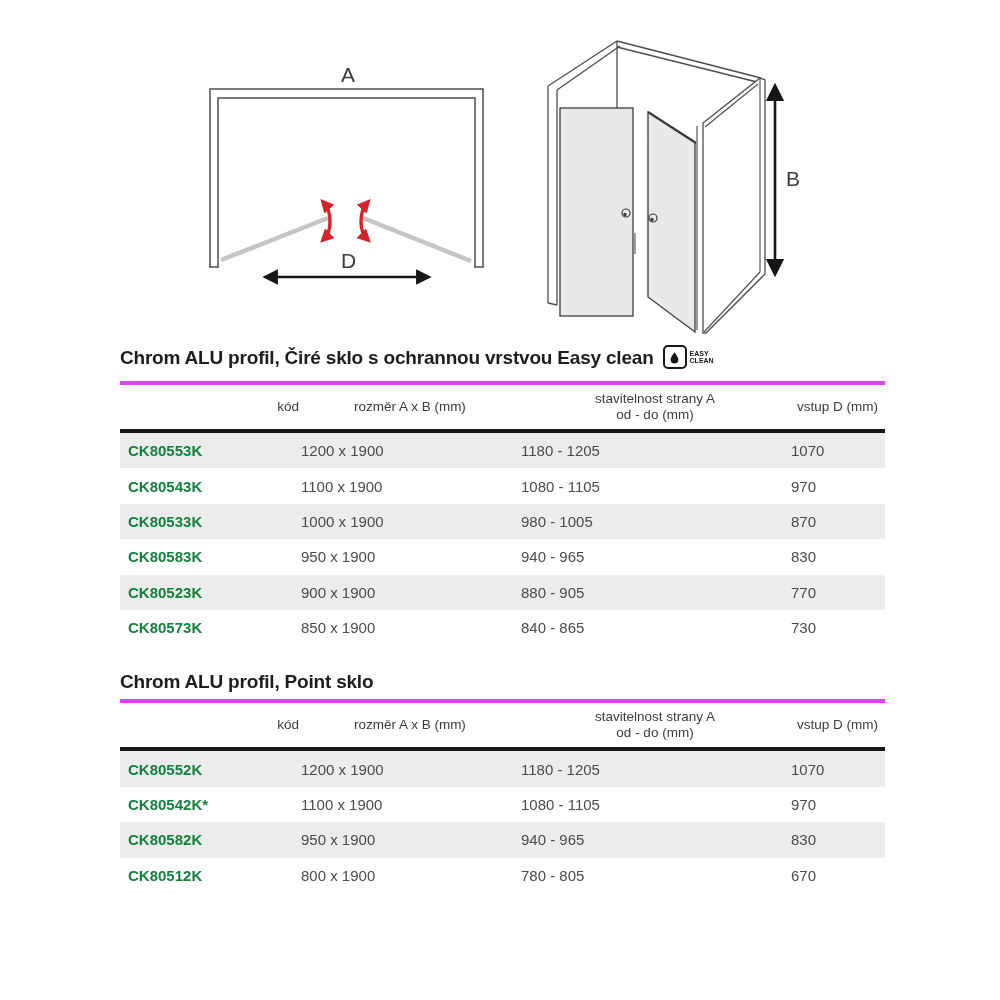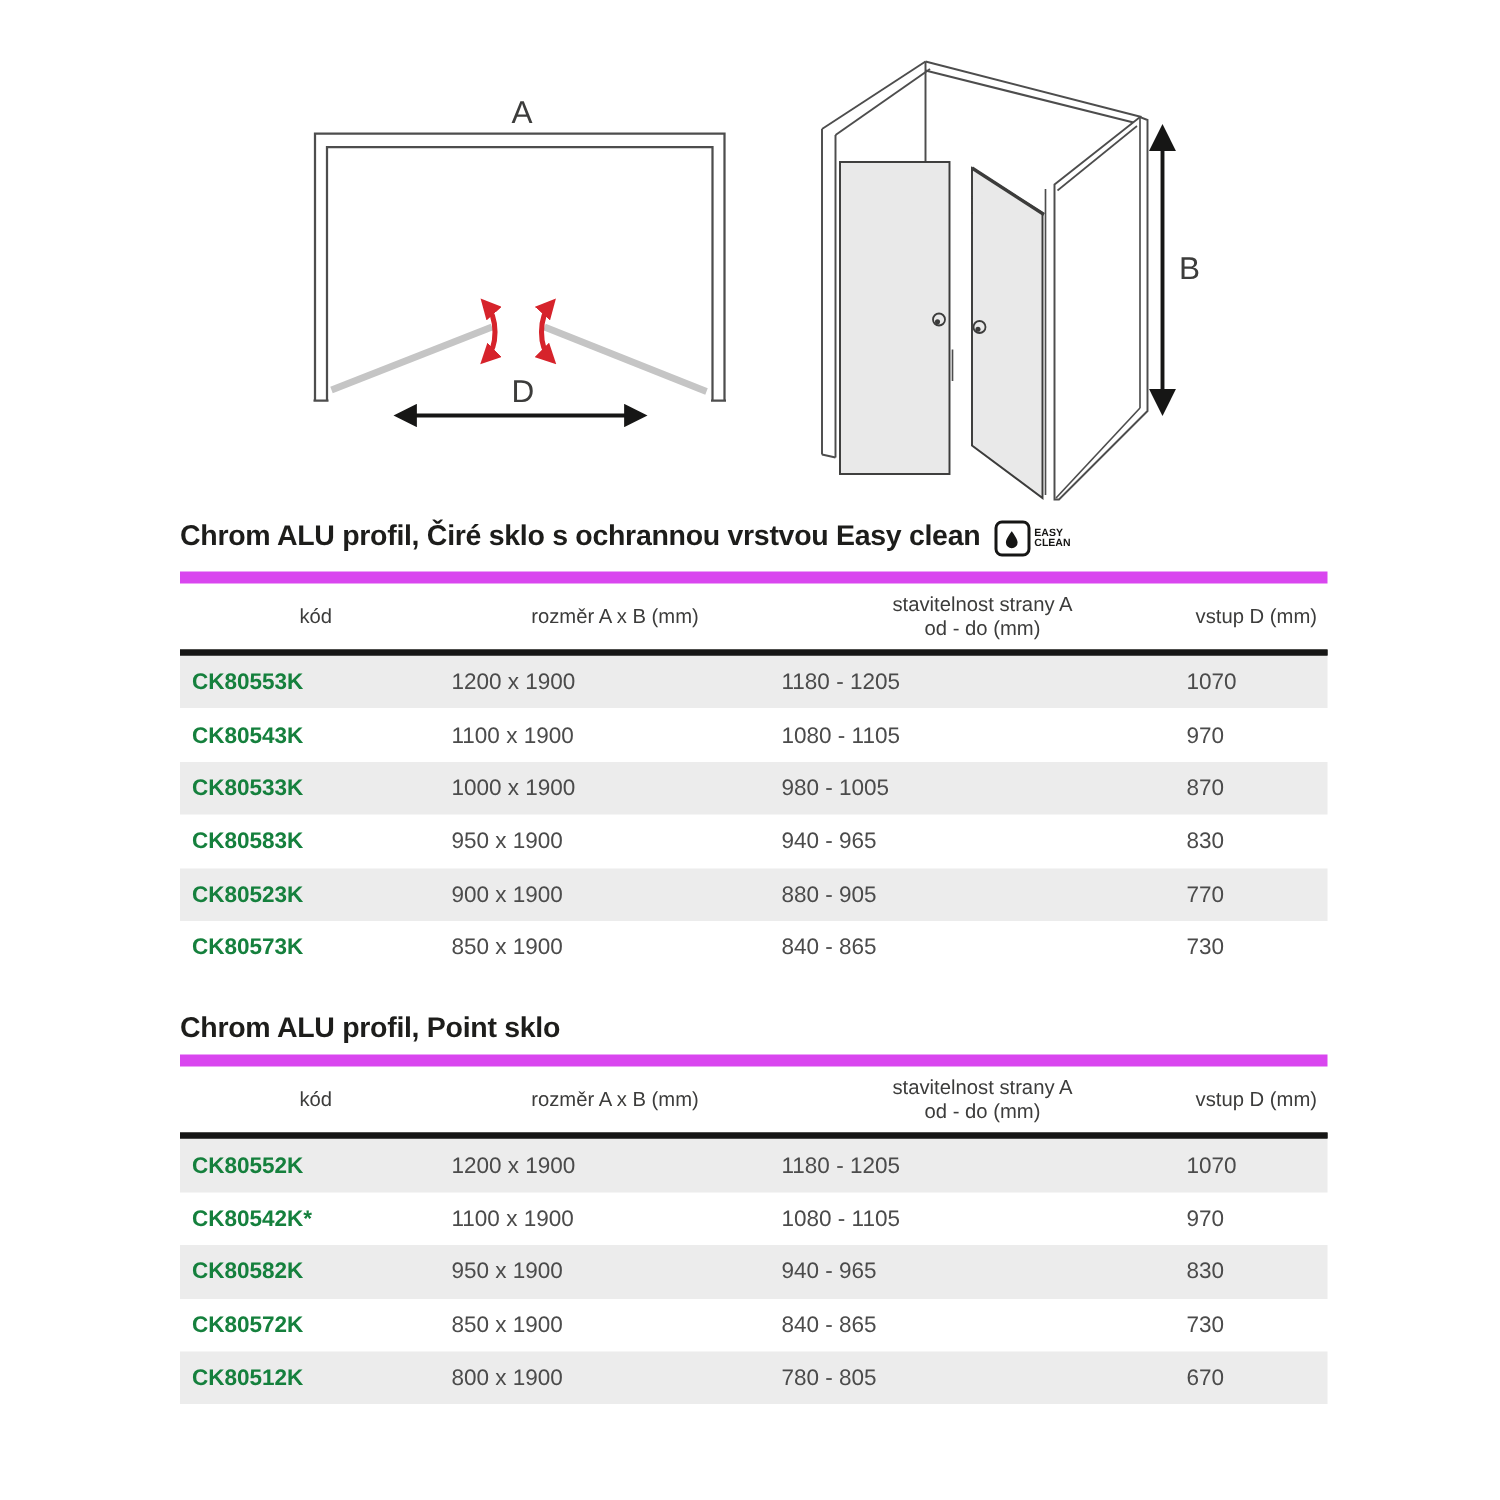--- a/index.html
+++ b/index.html
@@ -1,40 +1,40 @@
 <!DOCTYPE html>
 <html><head>
 <meta charset="utf-8">
 <style>
   html,body{margin:0;padding:0;background:#ffffff;}
   body{width:1000px;height:1000px;position:relative;overflow:hidden;
        font-family:"Liberation Sans","DejaVu Sans",sans-serif;color:#1d1d1b;}
   .page{position:absolute;left:120px;top:0;width:765px;padding-top:345px;}
 
   
-  .section-heading{display:flex;align-items:flex-end;gap:7px;
-       border-bottom:8px solid #d946ef;}
+  .section-heading{display:flex;align-items:flex-start;gap:7px;
+       border-bottom:4px solid #d946ef;}
   .section-heading.s1{padding-bottom:10px;}
   .section-heading.s2{padding-bottom:4px;margin-top:24px;}
   .section-heading h2{margin:0;font-size:19px;line-height:26px;font-weight:bold;
        color:#1d1d1b;letter-spacing:-0.2px;}
 
   
   .easyclean{display:inline-flex;align-items:center;gap:3px;margin-left:2px;}
   .ec-box{width:20px;height:20px;border:2px solid #161615;border-radius:5px;
        display:flex;align-items:center;justify-content:center;background:#fff;}
   .ec-text{display:flex;flex-direction:column;font-size:7px;line-height:7.5px;
        font-weight:bold;color:#161615;letter-spacing:0;}
 
   
   table{width:100%;border-collapse:collapse;table-layout:fixed;}
   col.c1{width:180px;} col.c2{width:220px;} col.c3{width:270px;} col.c4{width:95px;}
   thead td{height:42px;vertical-align:middle;font-size:13.5px;color:#3c3c3b;
        border-bottom:4px solid #161615;text-align:center;line-height:16px;}
-  thead td.code{text-align:center;padding-left:2px;margin-left:28px;}
+  thead td.code{text-align:right;padding-left:2px;margin-left:28px;}
   tbody td{height:33.4px;font-size:15px;color:#4b4b4b;text-align:left;
        vertical-align:middle;}
   tbody td.code{text-align:left;padding-left:8px;font-weight:bold;color:#15803d;}
   tbody tr:nth-child(odd){background:#ececec;}
 
   
   .diagram{position:absolute;}
   #plan-view{left:195px;top:55px;}
   #perspective-view{left:520px;top:20px;}
   svg text{font-family:"Liberation Sans","DejaVu Sans",sans-serif;}
@@ -220,26 +220,20 @@
           <td>1080 - 1105</td>
           <td>970</td>
         </tr>
         <tr>
           <td class="code">CK80582K</td>
           <td>950 x 1900</td>
           <td>940 - 965</td>
           <td>830</td>
         </tr>
         <tr>
-          <td class="code">CK80572K</td>
-          <td>850 x 1900</td>
-          <td>840 - 865</td>
-          <td>730</td>
-        </tr>
-        <tr>
           <td class="code">CK80512K</td>
           <td>800 x 1900</td>
           <td>780 - 805</td>
           <td>670</td>
         </tr>
       </tbody>
   </table>
 
 </div>
 

